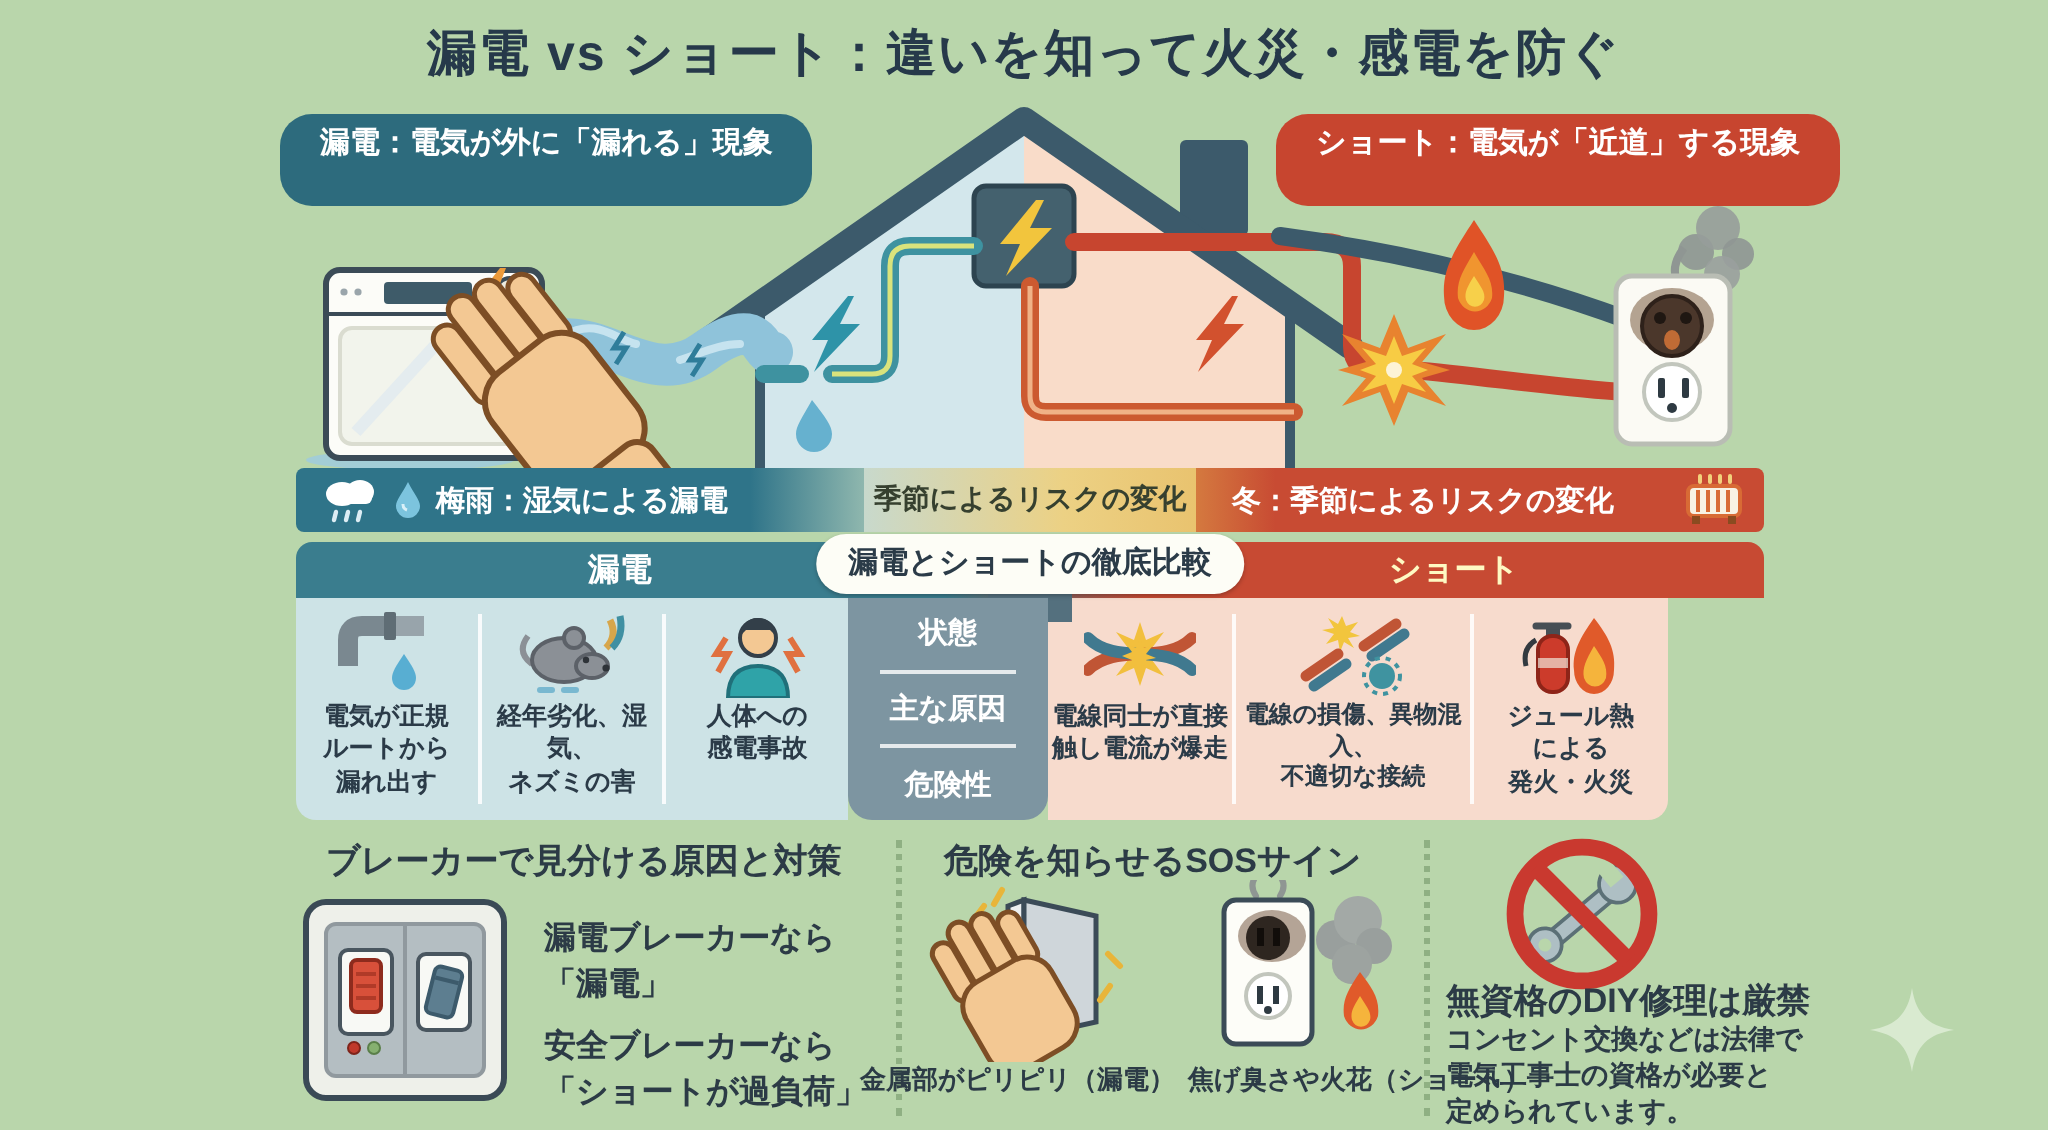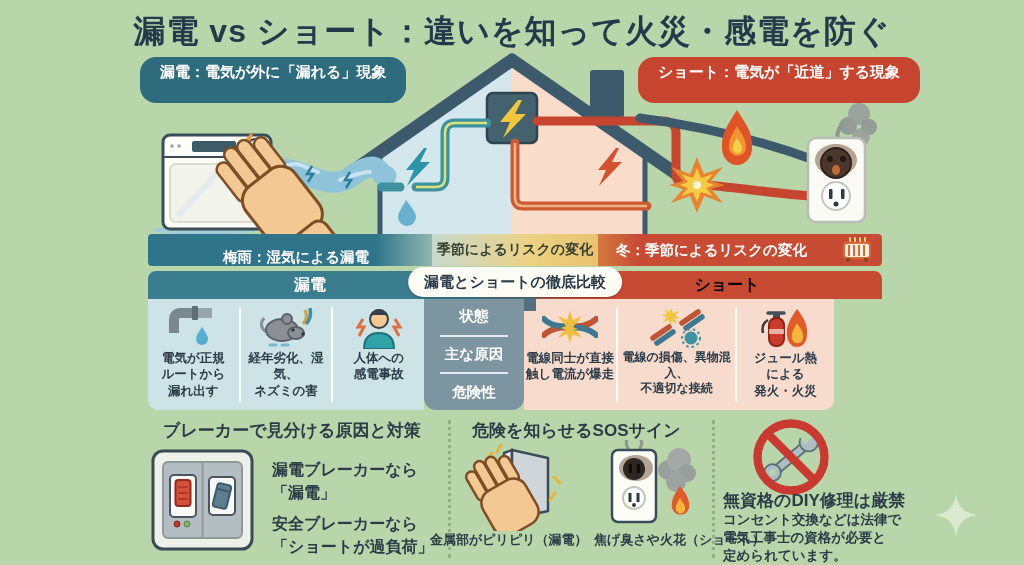--- a/index.html
+++ b/index.html
@@ -1,35 +1,35 @@
 <!DOCTYPE html>
 <html><head>
 <meta charset="utf-8">
 <style>
   html,body{margin:0;padding:0;}
   body{font-family:"Liberation Sans","DejaVu Sans",sans-serif;}
   .canvas{position:relative;width:1024px;height:565px;background:#b9d6ab;overflow:hidden;}
-  .title{position:absolute;left:0;right:0;top:10px;text-align:center;font-size:32px;font-weight:800;color:#26394a;letter-spacing:1px;}
+  .title{position:absolute;left:0;right:0;top:10px;text-align:center;font-size:25px;font-weight:800;color:#26394a;letter-spacing:1px;}
   .pill{position:absolute;top:57px;height:46px;line-height:30px;padding:0 20px;border-radius:16px;color:#fff;font-size:15px;font-weight:700;}
   .pill-leak{left:140px;background:#2d6b7d;}
   .pill-short{left:638px;background:#c7452f;}
   .scene{position:absolute;left:0;top:48px;}
   
   .season-band{position:absolute;left:148px;top:234px;width:734px;height:32px;display:flex;border-radius:4px;overflow:hidden;}
   .season{display:flex;align-items:center;font-weight:700;color:#fff;}
-  .seg-leak{width:272px;background:linear-gradient(90deg,#2f7489 0%,#2f7489 80%,#8fb7ae 100%);gap:7px;padding-left:12px;font-size:14.5px;flex-direction:column;}
+  .seg-leak{width:272px;background:linear-gradient(90deg,#2f7489 0%,#2f7489 80%,#8fb7ae 100%);gap:7px;padding-left:12px;font-size:14.5px;}
   .seg-mid{width:166px;background:linear-gradient(90deg,#c8d9cc,#ecd184 60%,#e9c36f);color:#36402f;justify-content:center;font-size:14px;}
   .seg-short{flex:1;background:linear-gradient(90deg,#d4793f 0%,#c84b33 14%,#c84b33 100%);padding:0 10px 0 18px;font-size:14.5px;}
   .seg-short .heater{margin-left:auto;}
   
   .compare{position:absolute;left:148px;top:271px;width:734px;height:139px;}
   .cmp-head{display:flex;height:28px;}
   .head-leak{width:324px;background:#3a7d8e;border-radius:8px 0 0 0;color:#fff;font-size:16px;font-weight:800;display:flex;align-items:center;justify-content:center;}
   .head-gap{width:100px;background:linear-gradient(90deg,#3a7d8e,#c74a33);}
-  .head-short{width:310px;background:#c74a33;border-radius:0 8px 0 0;color:#000000;font-size:16px;font-weight:800;display:flex;align-items:center;justify-content:center;}
+  .head-short{width:310px;background:#c74a33;border-radius:0 8px 0 0;color:#fef9c3;font-size:16px;font-weight:800;display:flex;align-items:center;justify-content:center;}
   .cmp-pill{position:absolute;left:50%;transform:translateX(-50%);top:-4px;height:30px;line-height:30px;padding:0 16px;background:#fdfdf6;border-radius:16px;font-size:15px;font-weight:800;color:#2b3b48;z-index:3;box-shadow:0 1px 2px rgba(0,0,0,.25);white-space:nowrap;}
   .cmp-wedge{position:absolute;left:50%;transform:translateX(-50%);top:26px;width:42px;height:14px;background:#54707e;z-index:2;}
   .cmp-body{display:flex;height:111px;}
   .panel{display:flex;align-items:stretch;}
   .panel-leak{width:276px;background:#cde3e6;border-radius:0 0 0 10px;}
   .panel-short{width:310px;background:#f7dbcd;border-radius:0 0 10px 0;}
   .cell{flex:1;display:flex;flex-direction:column;align-items:center;padding-top:5px;}
   .cell .cicon{height:46px;display:flex;align-items:center;justify-content:center;}
   .cap{font-size:12.5px;font-weight:800;color:#2b3b48;text-align:center;line-height:1.3;}
   .vdiv{width:2px;background:rgba(255,255,255,.85);margin:8px 0;}

